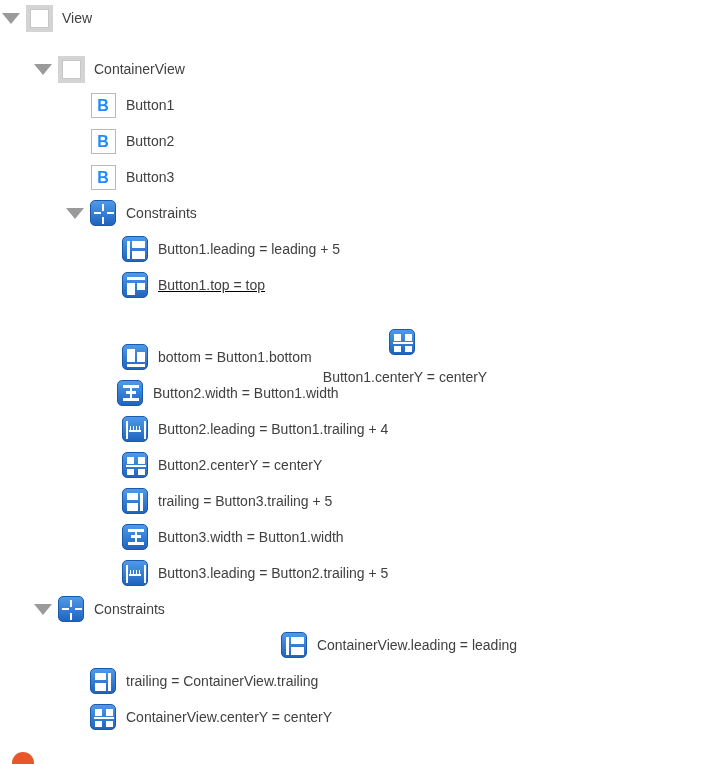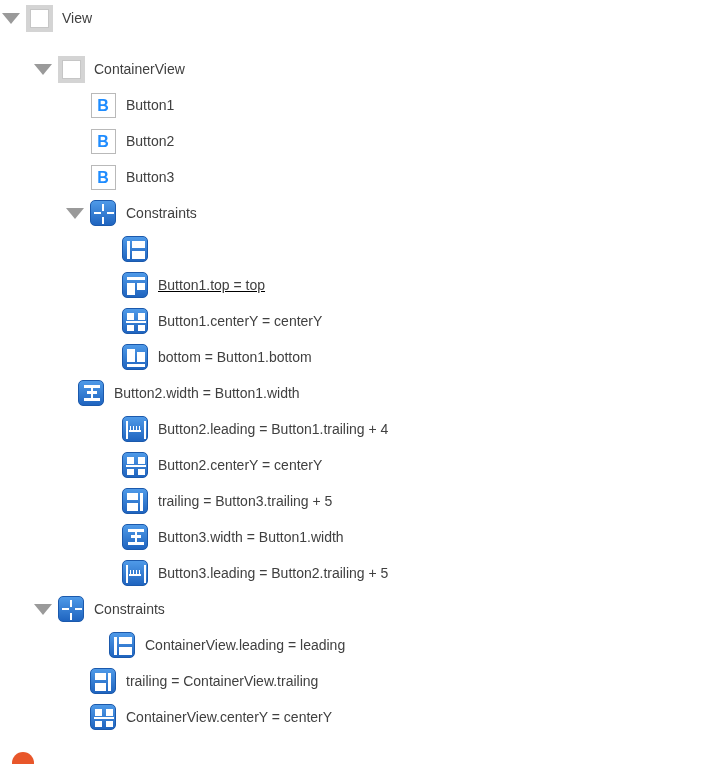--- a/index.html
+++ b/index.html
@@ -184,33 +184,34 @@
     </div>
     <div class="row" style="padding-left: 96px; height: 36px;">
       <span class="twisty none"></span>
       <span class="icon-slot">
         <span class="ic-blue">
           <i style="left: 4px; top: 4px; width: 3px; height: 18px;"></i>
           <i style="left: 9px; top: 4px; width: 13px; height: 7px;"></i>
           <i style="left: 9px; top: 14px; width: 13px; height: 8px;"></i>
         </span>
       </span>
+      <span class="label">Button1.leading = leading + 5</span>
     </div>
     <div class="row" style="padding-left: 96px; height: 36px; text-decoration: underline;">
       <span class="twisty none"></span>
       <span class="icon-slot">
         <span class="ic-blue">
           <i style="left: 4px; top: 4px; width: 18px; height: 3px;"></i>
           <i style="left: 4px; top: 10px; width: 8px; height: 12px;"></i>
           <i style="left: 14px; top: 10px; width: 8px; height: 7px;"></i>
         </span>
       </span>
       <span class="label">Button1.top = top</span>
     </div>
-    <div class="row" style="padding-left: 96px; height: 36px;">
+    <div class="row" style="padding-left: 96px; height: 36px; flex-direction: column;">
       <span class="twisty none"></span>
       <span class="icon-slot">
         <span class="ic-blue">
           <i style="left: 4px; top: 4px; width: 7px; height: 7px;"></i>
           <i style="left: 15px; top: 4px; width: 7px; height: 7px;"></i>
           <i style="left: 3px; top: 12px; width: 20px; height: 2px;"></i>
           <i style="left: 4px; top: 16px; width: 7px; height: 6px;"></i>
           <i style="left: 15px; top: 16px; width: 7px; height: 6px;"></i>
         </span>
       </span>
@@ -220,21 +221,21 @@
       <span class="twisty none"></span>
       <span class="icon-slot">
         <span class="ic-blue">
           <i style="left: 4px; top: 4px; width: 8px; height: 13px;"></i>
           <i style="left: 14px; top: 7px; width: 8px; height: 10px;"></i>
           <i style="left: 4px; top: 19px; width: 18px; height: 3px;"></i>
         </span>
       </span>
       <span class="label">bottom = Button1.bottom</span>
     </div>
-    <div class="row" style="padding-left: 52px; height: 36px;">
+    <div class="row" style="padding-left: 91px; height: 36px;">
       <span class="twisty none"></span>
       <span class="icon-slot">
         <span class="ic-blue">
           <i style="left: 5px; top: 4px; width: 16px; height: 3px;"></i>
           <i style="left: 8px; top: 10px; width: 10px; height: 3px;"></i>
           <i style="left: 5px; top: 17px; width: 16px; height: 3px;"></i>
           <i style="left: 12px; top: 7px; width: 2px; height: 11px;"></i>
         </span>
       </span>
       <span class="label">Button2.width = Button1.width</span>
@@ -310,21 +311,21 @@
       <span class="icon-slot">
         <span class="ic-blue">
           <i style="left: 11px; top: 3px; width: 2px; height: 7px;"></i>
           <i style="left: 11px; top: 16px; width: 2px; height: 7px;"></i>
           <i style="left: 3px; top: 11px; width: 7px; height: 2px;"></i>
           <i style="left: 16px; top: 11px; width: 7px; height: 2px;"></i>
         </span>
       </span>
       <span class="label">Constraints</span>
     </div>
-    <div class="row" style="padding-left: 83px; height: 36px;">
+    <div class="row" style="padding-left: 64px; height: 36px; justify-content: center;">
       <span class="twisty none"></span>
       <span class="icon-slot">
         <span class="ic-blue">
           <i style="left: 4px; top: 4px; width: 3px; height: 18px;"></i>
           <i style="left: 9px; top: 4px; width: 13px; height: 7px;"></i>
           <i style="left: 9px; top: 14px; width: 13px; height: 8px;"></i>
         </span>
       </span>
       <span class="label">ContainerView.leading = leading</span>
     </div>

